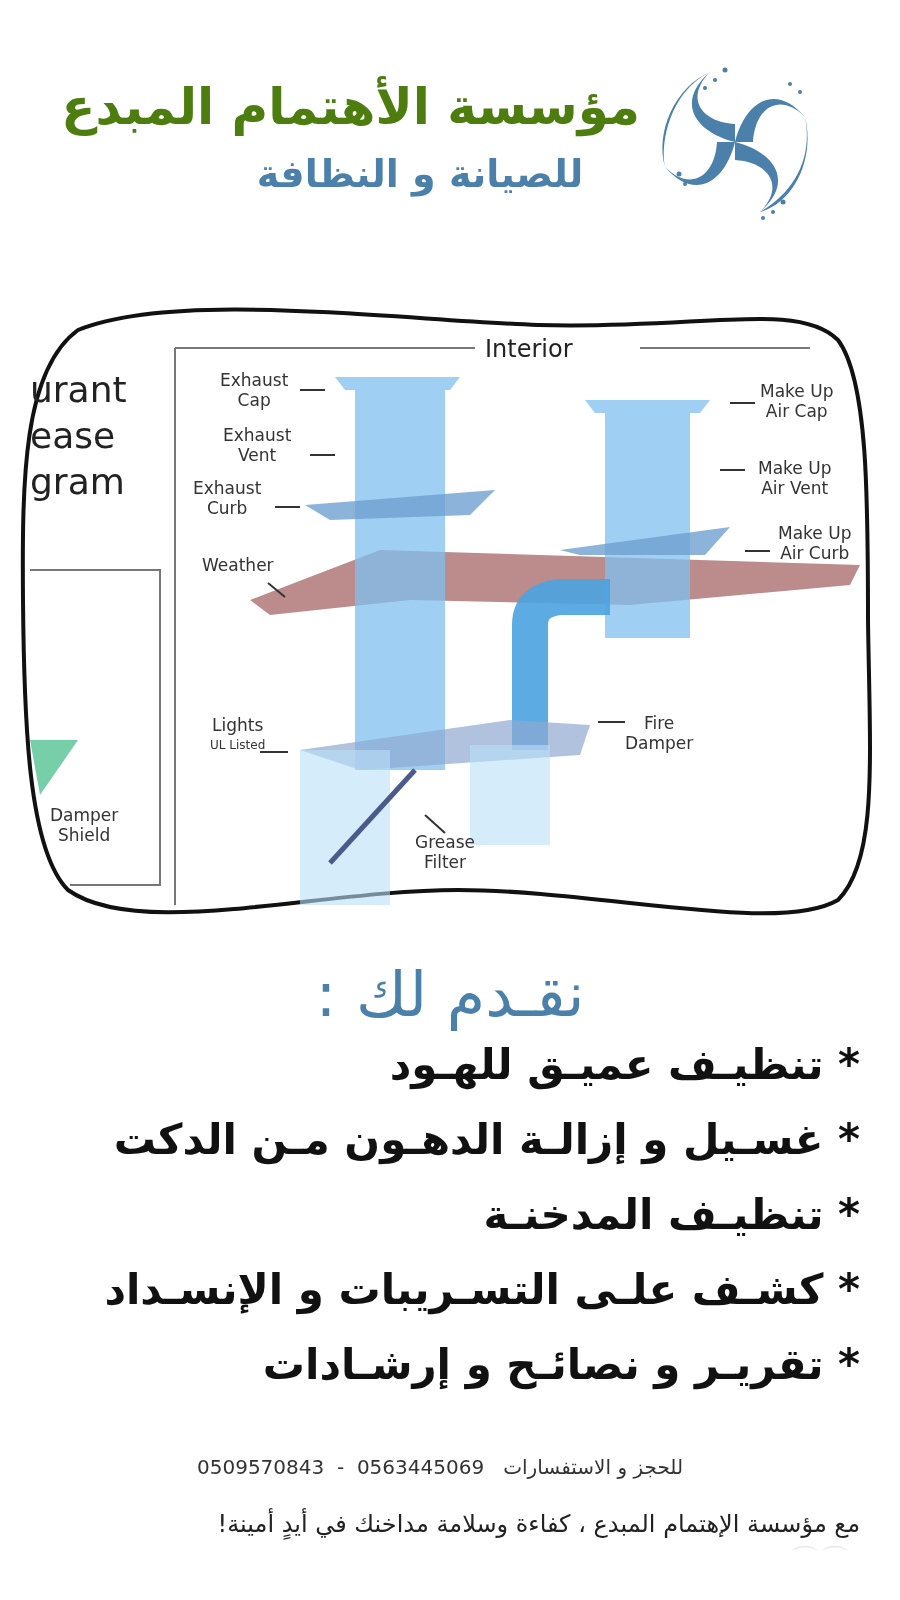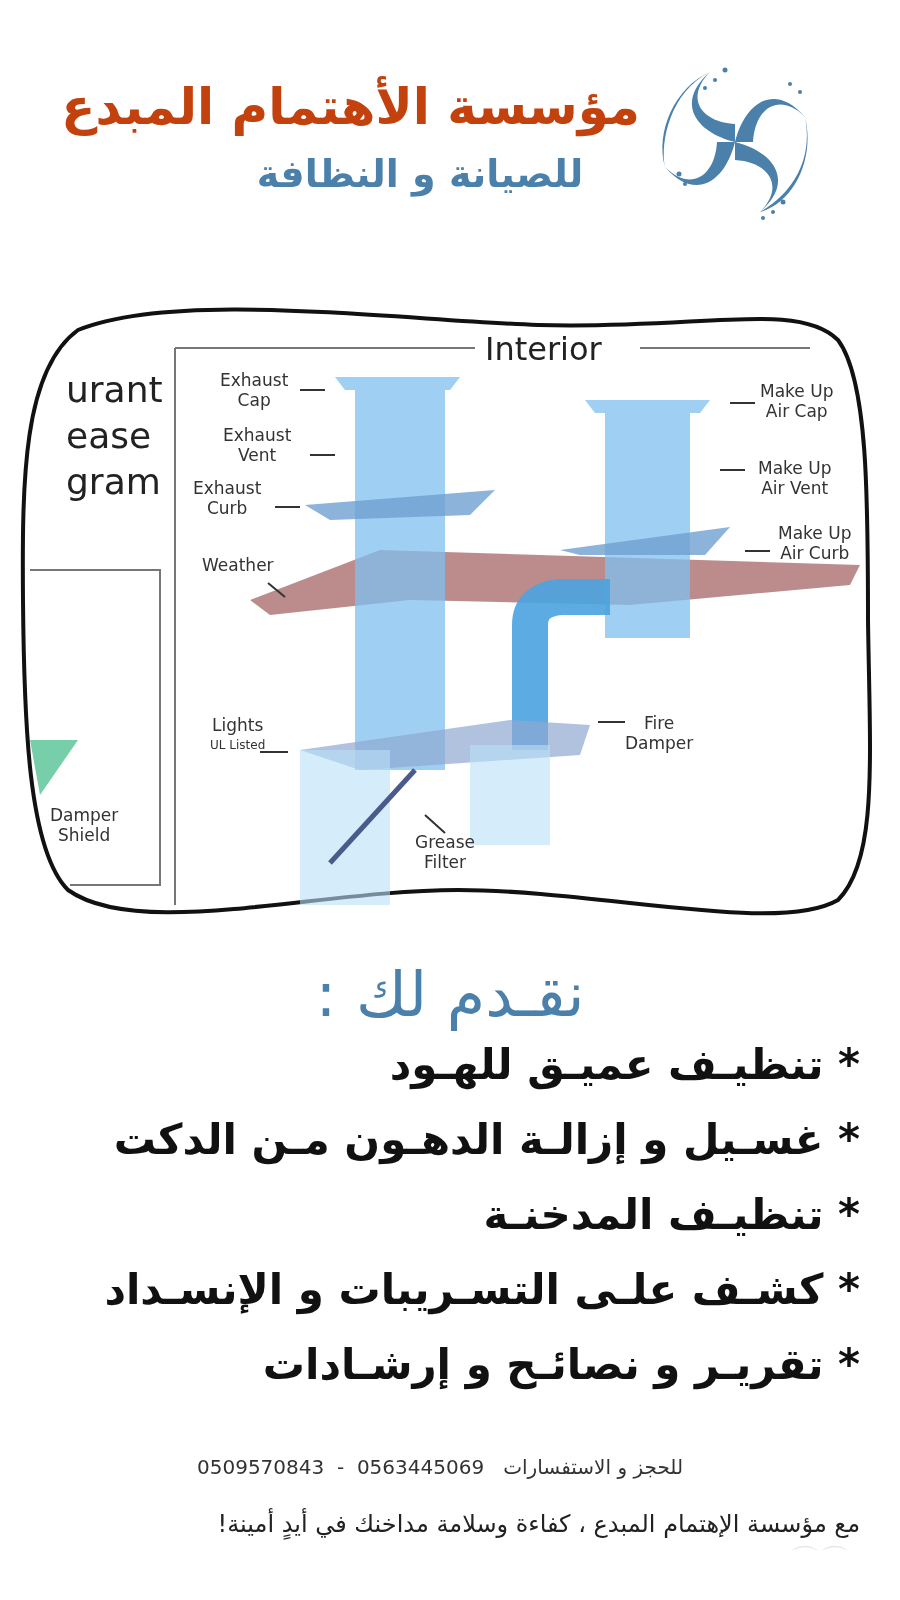--- a/index.html
+++ b/index.html
@@ -1,29 +1,29 @@
 <!DOCTYPE html>
 <html><head>
 <meta charset="utf-8">
 <style>
   html, body { margin:0; padding:0; }
   body { width:900px; height:1600px; background:#ffffff; position:relative; overflow:hidden;
          font-family:"DejaVu Sans", sans-serif; }
   .abs { position:absolute; }
 
   
-  .brand-title { left:60px; top:78px; width:580px; text-align:right; font-size:50px; font-weight:bold; color:#c2410c; direction:rtl; white-space:nowrap; }
+  .brand-title { left:60px; top:78px; width:580px; text-align:right; font-size:50px; font-weight:bold; color:#4d7c0f; direction:rtl; white-space:nowrap; }
   .brand-sub { left:200px; top:152px; width:440px; text-align:center; font-size:38px; font-weight:bold; color:#4a80aa; direction:rtl; white-space:nowrap; }
   .logo { left:655px; top:62px; width:160px; height:160px; }
 
   
   .frame { left:18px; top:300px; width:862px; height:620px; }
   .diagram-inner { left:30px; top:315px; width:840px; height:590px; overflow:hidden; }
   .lbl { position:absolute; font-family:"DejaVu Sans", sans-serif; font-size:17px; color:#333; text-align:center; line-height:20px; white-space:nowrap; }
-  .lbl-big { position:absolute; font-family:"DejaVu Sans", sans-serif; font-size:36px; color:#222; line-height:46px;margin-left:36px; }
+  .lbl-big { position:absolute; font-family:"DejaVu Sans", sans-serif; font-size:36px; color:#222; line-height:46px; }
 
   
   .offer-heading { left:200px; top:958px; width:500px; text-align:center; font-size:62px; color:#4a80aa; direction:rtl; }
   .service { position:absolute; right:40px; font-size:42px; font-weight:bold; color:#111; direction:rtl; white-space:nowrap; text-align:right; }
 
   
   .contact { left:20px; top:1455px; width:840px; text-align:center; font-size:20px; color:#333; direction:rtl; white-space:nowrap; }
   .slogan { left:10px; top:1510px; width:850px; text-align:right; font-size:24px; color:#222; direction:rtl; white-space:nowrap; }
   .watermark { left:790px; top:1540px; width:100px; height:40px; opacity:0.18; font-size:30px; color:#888; }
 </style>
@@ -100,21 +100,21 @@
       <line x1="715" y1="236" x2="740" y2="236"></line>
         <line x1="230" y1="437" x2="258" y2="437"></line>
       <line x1="568" y1="407" x2="595" y2="407"></line>
         <line x1="415" y1="518" x2="395" y2="500"></line>
     </g>
   </svg>
 
   <div class="lbl-big" style="left:0;top:52px">urant</div>
   <div class="lbl-big" style="left:0;top:98px">ease</div>
   <div class="lbl-big" style="left:0;top:144px">gram</div>
-  <div class="lbl" style="left:455px;top:14px;font-size:32px;line-height:40px;color:#222">Interior</div>
+  <div class="lbl" style="left:455px;top:14px;font-size:24px;line-height:40px;color:#222">Interior</div>
 
   <div class="lbl" style="left:190px;top:55px"><span>Exhaust</span><br><span>Cap</span></div>
   <div class="lbl" style="left:193px;top:110px"><span>Exhaust</span><br><span>Vent</span></div>
   <div class="lbl" style="left:163px;top:163px"><span>Exhaust</span><br><span>Curb</span></div>
   <div class="lbl" style="left:172px;top:240px">Weather</div>
 
   <div class="lbl" style="left:730px;top:66px"><span>Make Up</span><br><span>Air Cap</span></div>
   <div class="lbl" style="left:728px;top:143px"><span>Make Up</span><br><span>Air Vent</span></div>
   <div class="lbl" style="left:748px;top:208px"><span>Make Up</span><br><span>Air Curb</span></div>
 

